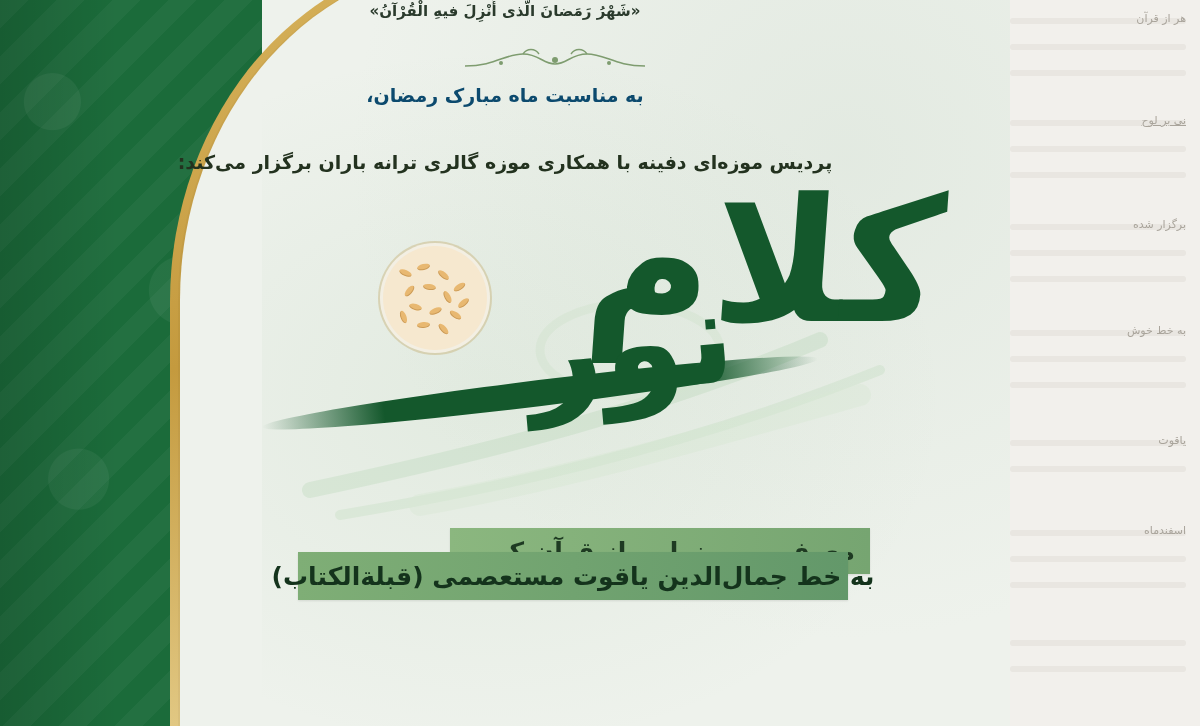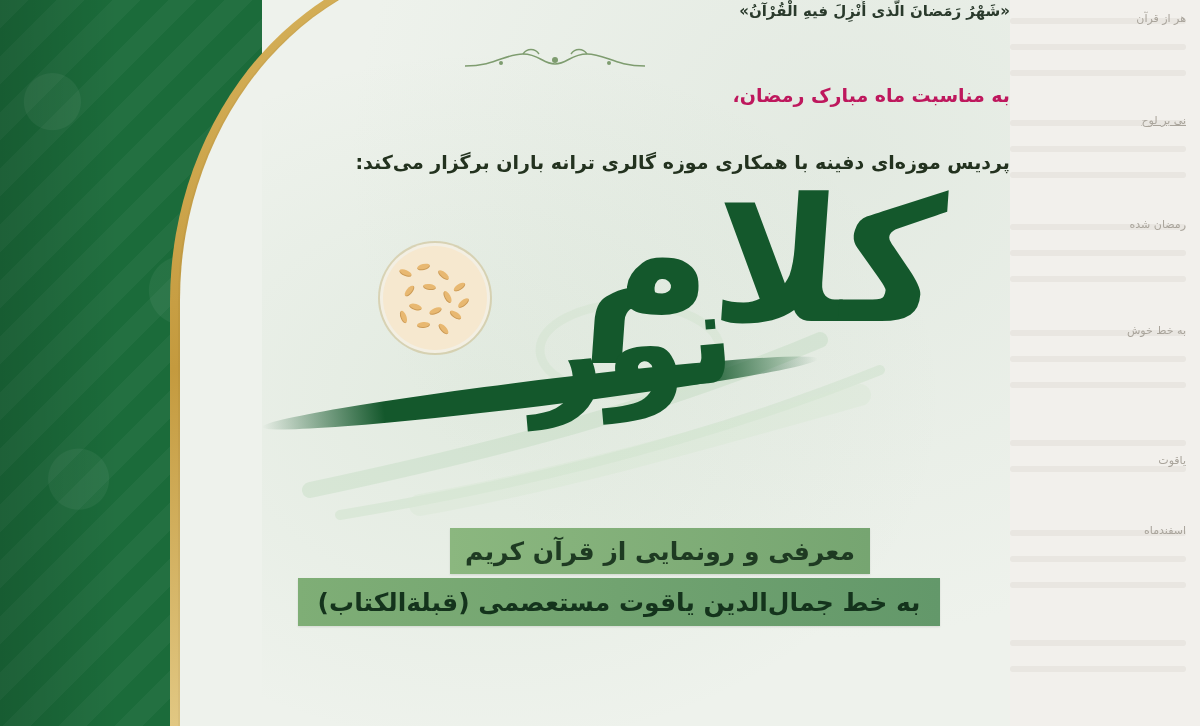--- a/index.html
+++ b/index.html
@@ -138,20 +138,21 @@
   
   .brush {
     position: absolute;
     pointer-events: none;
     opacity: 0.38;
   }
 
   
   .txt {
     position: absolute;
+    text-align: center;
     direction: rtl;
     color: #1f2a22;
     white-space: nowrap;
   }
 
   .ayah {
     top: 2px;
     left: 0;
     width: 1010px;
     font-size: 15px;
@@ -168,21 +169,21 @@
     height: 30px;
     transform: translateX(-50%);
   }
 
   .line1 {
     top: 84px;
     left: 0;
     width: 1010px;
     font-size: 19px;
     font-weight: 700;
-    color: #be185d;
+    color: #0c4a6e;
   }
   .line2 {
     top: 132px;
     left: 0;
     width: 1010px;
     font-size: 19px;
     font-weight: 700;
     color: #23321f;
     margin-top: 19px;
   }
@@ -267,23 +268,23 @@
   .banner-1 {
     top: 528px;
     left: 450px;
     width: 420px;
     height: 46px;
     font-size: 25px;
     background: linear-gradient(to left, #76a571, #8bb77f);
     color: #1e3a22;
   }
   .banner-2 {
-    top: 578px;
+    top: 552px;
     left: 298px;
-    width: 642px;
+    width: 550px;
     height: 48px;
     font-size: 25px;
     background: linear-gradient(to left, #63986a, #7fae76);
     color: #14331c;
   }
 
   .datetime {
     top: 692px;
     left: 0;
     width: 1010px;
@@ -324,23 +325,23 @@
       <span style="top:440px"></span>
         <span style="top:466px"></span>
       <span style="top:530px"></span>
         <span style="top:556px"></span>
         <span style="top:582px"></span>
       <span style="top:640px"></span>
         <span style="top:666px"></span>
     </div>
     <div class="bg-text" style="top:12px; right:14px;">هر از قرآن</div>
     <div class="bg-text" style="top:114px; right:14px;text-decoration:underline;">نی بر لوح</div>
-    <div class="bg-text" style="top:218px; right:14px;">رمضان شده</div>
+    <div class="bg-text" style="top:218px; right:14px;">برگزار شده</div>
     <div class="bg-text" style="top:324px; right:14px;">به خط خوش</div>
-    <div class="bg-text" style="top:434px; right:14px;margin-top:20px;">یاقوت</div>
+    <div class="bg-text" style="top:434px; right:14px;">یاقوت</div>
     <div class="bg-text" style="top:524px; right:14px;">اسفندماه</div>
   </div>
   <div class="bg-shadow"></div>
 
   <div class="poster">
 
     <div class="green-panel"></div>
     <div class="arch-gold-inner"></div>
     <div class="arch-gold"></div>
     <div class="arch"></div>

